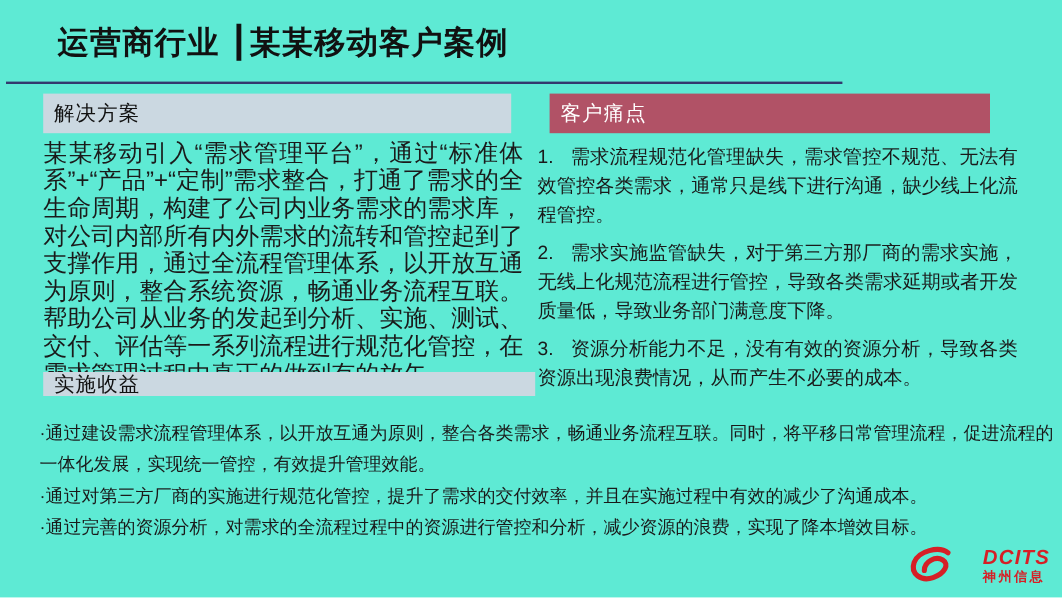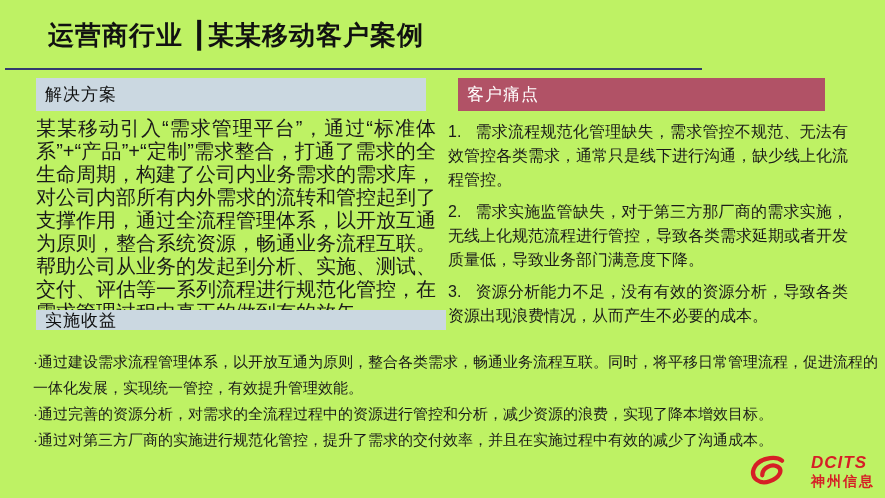--- a/index.html
+++ b/index.html
@@ -1,17 +1,17 @@
 <!DOCTYPE html>
 <html style="--accent-red: #b15266; --header-gray: #cbd8e1; --title-rule: #333a6e; --logo-red: #d61f26;"><head>
 <meta charset="utf-8">
 <style>
   html,body { margin:0; padding:0; background:#ffffff; }
   .slide {
-    position:relative; width:885px; height:498px; background:#bef264;
+    position:relative; width:885px; height:498px; background:#5eead4;
     font-family:"Liberation Sans","DejaVu Sans",sans-serif; color:#1c1c1c;
     overflow:hidden;
   }
   .slide-title {
     position:absolute; left:48px; top:18px;
     font-size:26px; font-weight:bold; color:#111111; letter-spacing:1px;
     white-space:nowrap;
   }
   .title-rule {
     position:absolute; left:5px; top:68px; width:697px; height:2px;
@@ -47,21 +47,21 @@
     position:absolute; right:10px; bottom:10px;
     display:flex; align-items:center; gap:22px;
   }
   .logo-mark { width:42px; height:34px; }
   .logo-text { display:flex; flex-direction:column; line-height:1; }
   .logo-brand {
     color:var(--logo-red,#d61f26); font-weight:bold; font-style:italic;
     font-size:17px; letter-spacing:1px;
   }
   .logo-company {
-    color:var(--logo-red,#d61f26); font-size:14px; font-weight:bold;
+    color:var(--logo-red,#d61f26); font-size:11px; font-weight:bold;
     letter-spacing:2px; margin-top:3px;
   }
 </style>
 </head>
 <body>
 
 <div class="slide">
 
   <div class="slide-title">运营商行业 ┃某某移动客户案例</div>
   <div class="title-rule"></div>
@@ -84,22 +84,22 @@
     <div class="pain-item">
       <span class="pain-num">3.</span><span>资源分析能力不足，没有有效的资源分析，导致各类资源出现浪费情况，从而产生不必要的成本。</span>
     </div>
   </div>
 
   <div class="section-hdr hdr-benefit">
     <span>实施收益</span>
   </div>
   <div class="benefits-body">
     <p class="benefit-item">·通过建设需求流程管理体系，以开放互通为原则，整合各类需求，畅通业务流程互联。同时，将平移日常管理流程，促进流程的一体化发展，实现统一管控，有效提升管理效能。</p>
+    <p class="benefit-item">·通过对第三方厂商的实施进行规范化管控，提升了需求的交付效率，并且在实施过程中有效的减少了沟通成本。</p>
     <p class="benefit-item">·通过完善的资源分析，对需求的全流程过程中的资源进行管控和分析，减少资源的浪费，实现了降本增效目标。</p>
-    <p class="benefit-item">·通过对第三方厂商的实施进行规范化管控，提升了需求的交付效率，并且在实施过程中有效的减少了沟通成本。</p>
   </div>
 
   <div class="logo">
     <svg class="logo-mark" viewBox="0 0 44 36" aria-hidden="true">
       <g fill="none" stroke="var(--logo-red,#d61f26)" stroke-linecap="round" transform="rotate(-14 22 18)">
         <path d="M39 11 C33 3 14 3 8 12 C2 21 10 30 21 29 C32 28 38 21 33 16 C28 11 17 13 15 21" stroke-width="4.5"></path>
       </g>
     </svg>
     <div class="logo-text">
       <span class="logo-brand">DCITS</span>

